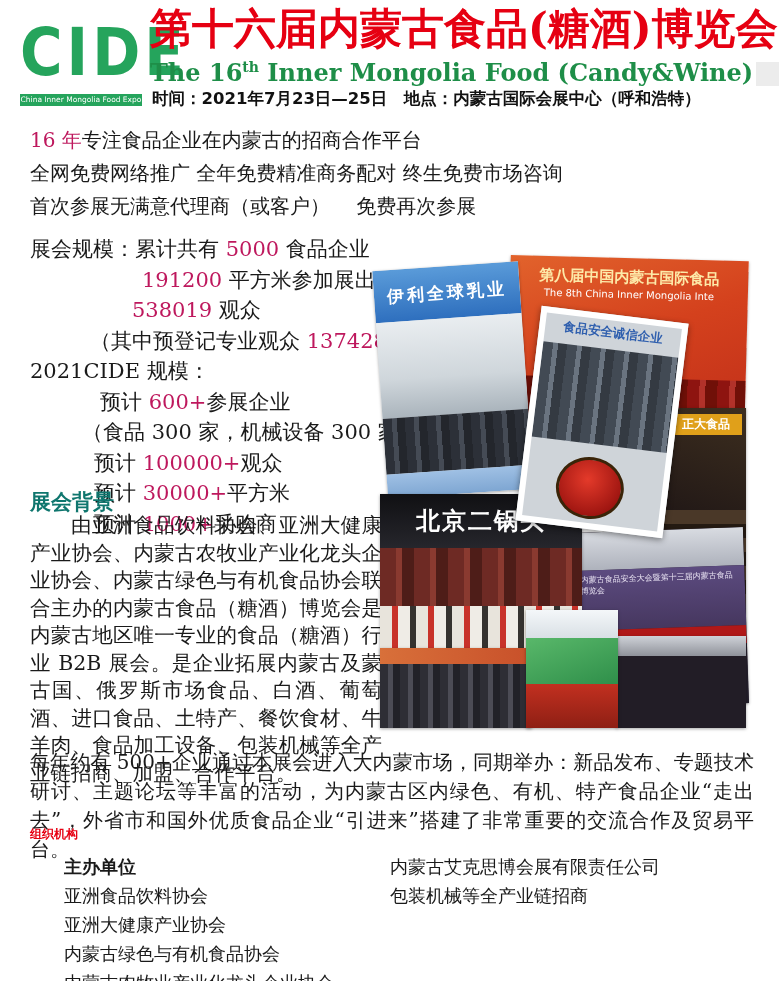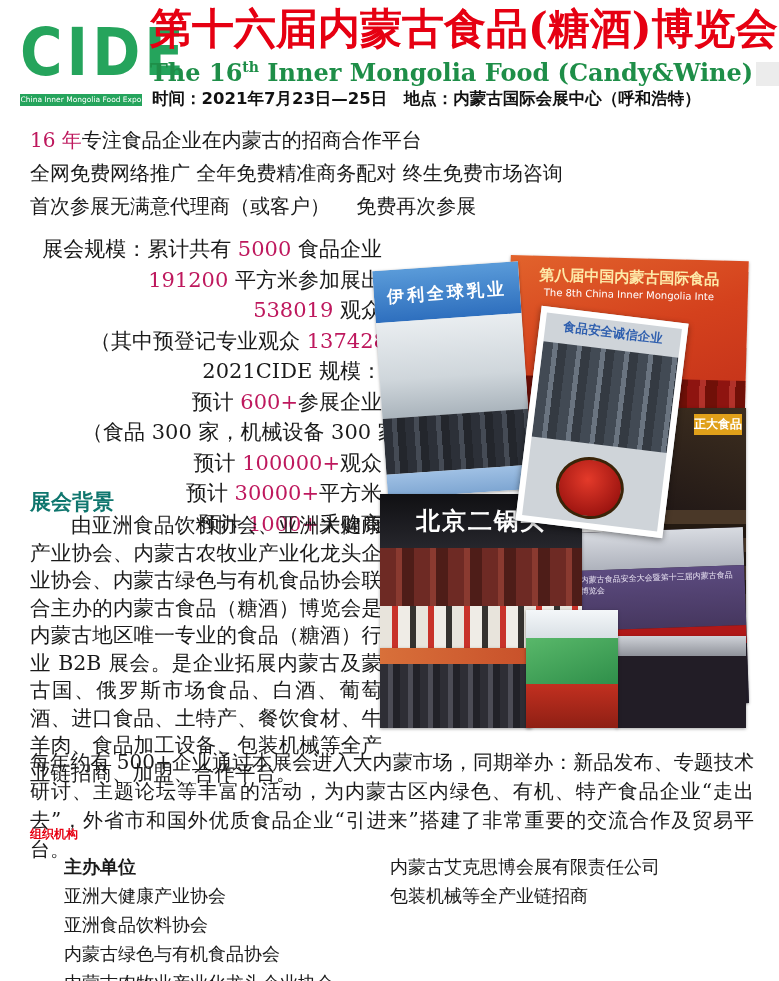--- a/index.html
+++ b/index.html
@@ -24,21 +24,21 @@
              font-family:"DejaVu Sans","Liberation Sans",sans-serif;
              font-size:16.5px;font-weight:bold;color:#111;white-space:nowrap;}
   .header-artifact{position:absolute;right:0;top:62px;width:23px;height:24px;background:#ececec;}
 
   
   .intro{position:absolute;left:30px;top:124px;width:720px;font-size:20px;line-height:33px;}
   .red{color:#be185d;}
 
   
   .scale{position:absolute;left:30px;top:234px;width:352px;font-size:21px;line-height:30.5px;
-         white-space:nowrap;text-align:right;}
+         white-space:nowrap;}
   .scale .ind-a{padding-left:112px;}
   .scale .ind-b{padding-left:102px;}
   .scale .ind-c{padding-left:60px;}
   .scale .ind-d{padding-left:70px;}
   .scale .ind-e{padding-left:52px;}
   .scale .ind-f{padding-left:64px;}
 
   .bg-heading{position:absolute;left:30px;top:488px;font-size:21px;font-weight:bold;color:#0f766e;}
   .bg-para{position:absolute;left:30px;top:512px;width:352px;font-size:20.5px;line-height:27.5px;
            text-align:justify;text-indent:2em;margin:0;}
@@ -60,21 +60,21 @@
   .t-stage .cn{margin:10px 8px 0;color:#fde9a8;font-weight:bold;font-size:15px;white-space:nowrap;
                font-family:"DejaVu Sans",sans-serif;text-align:center;}
   .t-stage .en{margin:2px 8px 0;color:#ffffff;font-size:10px;white-space:nowrap;
                font-family:"DejaVu Sans",sans-serif;text-align:center;}
   .t-stage .people{position:absolute;left:0;bottom:0;width:100%;height:96px;
                background:repeating-linear-gradient(90deg,#8e1410 0 12px,#b2322a 12px 18px,#701008 18px 30px);}
 
   .t-zhengda{left:252px;top:150px;width:114px;height:222px;z-index:2;
              background:linear-gradient(200deg,#3d2e1f,#171013 70%);}
   .t-zhengda .sign{position:absolute;right:4px;top:6px;background:#e0a01a;color:#fff;
-             font-family:"DejaVu Sans",sans-serif;font-weight:bold;font-size:12px;padding:2px 0;}
+             font-family:"DejaVu Sans",sans-serif;font-weight:bold;font-size:12px;padding:2px 12px;}
   .t-zhengda .racks{position:absolute;left:0;bottom:0;width:100%;height:120px;
              background:repeating-linear-gradient(180deg,#4a3828 0 14px,#241a12 14px 28px);}
 
   .t-cere{left:148px;top:56px;width:136px;height:204px;transform:rotate(7deg);z-index:6;
           background:#cfd4d9;border:6px solid #ffffff;box-shadow:0 2px 6px rgba(0,0,0,.45);}
   .t-cere .banner{margin-top:4px;color:#2f5fae;font-weight:bold;font-size:12.5px;text-align:center;
           font-family:"DejaVu Sans",sans-serif;white-space:nowrap;}
   .t-cere .group{height:96px;background:repeating-linear-gradient(90deg,#424a54 0 10px,#6a7480 10px 15px,#343a42 15px 24px);margin-top:8px;}
   .t-cere .drum{position:absolute;left:30px;bottom:4px;width:62px;height:56px;border-radius:50%;
           background:radial-gradient(circle at 45% 35%,#e43a2a,#9c1410 75%);border:3px solid #3a2408;}
@@ -198,22 +198,22 @@
       <div class="group"></div>
       <div class="drum"></div>
     </div>
   </div>
 
   <p class="annual">每年约有 500+企业通过本展会进入大内蒙市场，同期举办：新品发布、专题技术研讨、主题论坛等丰富的活动，为内蒙古区内绿色、有机、特产食品企业“走出去”，外省市和国外优质食品企业“引进来”搭建了非常重要的交流合作及贸易平台。</p>
 
   <div class="org-heading">组织机构</div>
   <div class="org-col org-host">
     <div class="label">主办单位</div>
+    <div>亚洲食品饮料协会</div>
     <div>亚洲大健康产业协会</div>
-    <div>亚洲食品饮料协会</div>
     <div>内蒙古绿色与有机食品协会</div>
     <div>内蒙古农牧业产业化龙头企业协会</div>
   </div>
   <div class="org-col org-organizer">
     <div>内蒙古艾克思博会展有限责任公司</div>
     <div>包装机械等全产业链招商</div>
   </div>
 
 </div>
 

